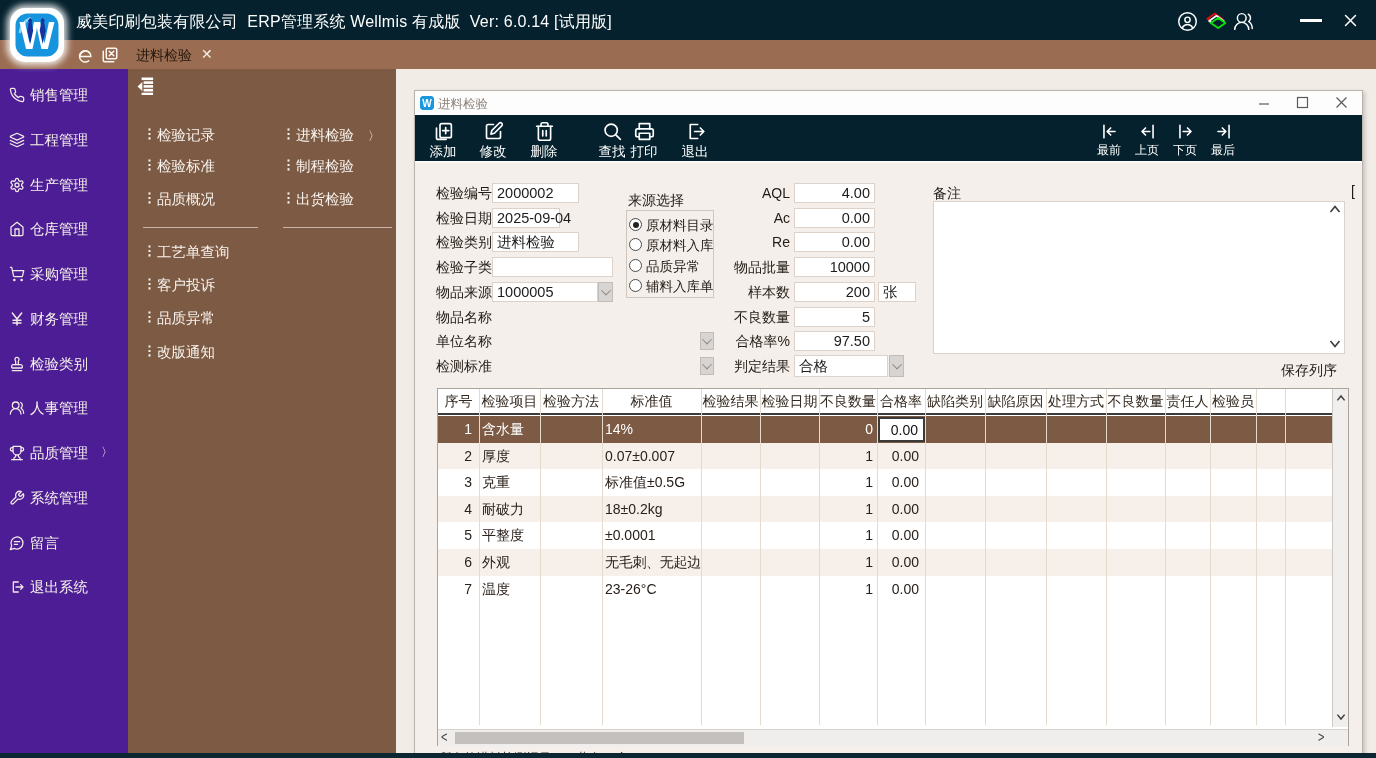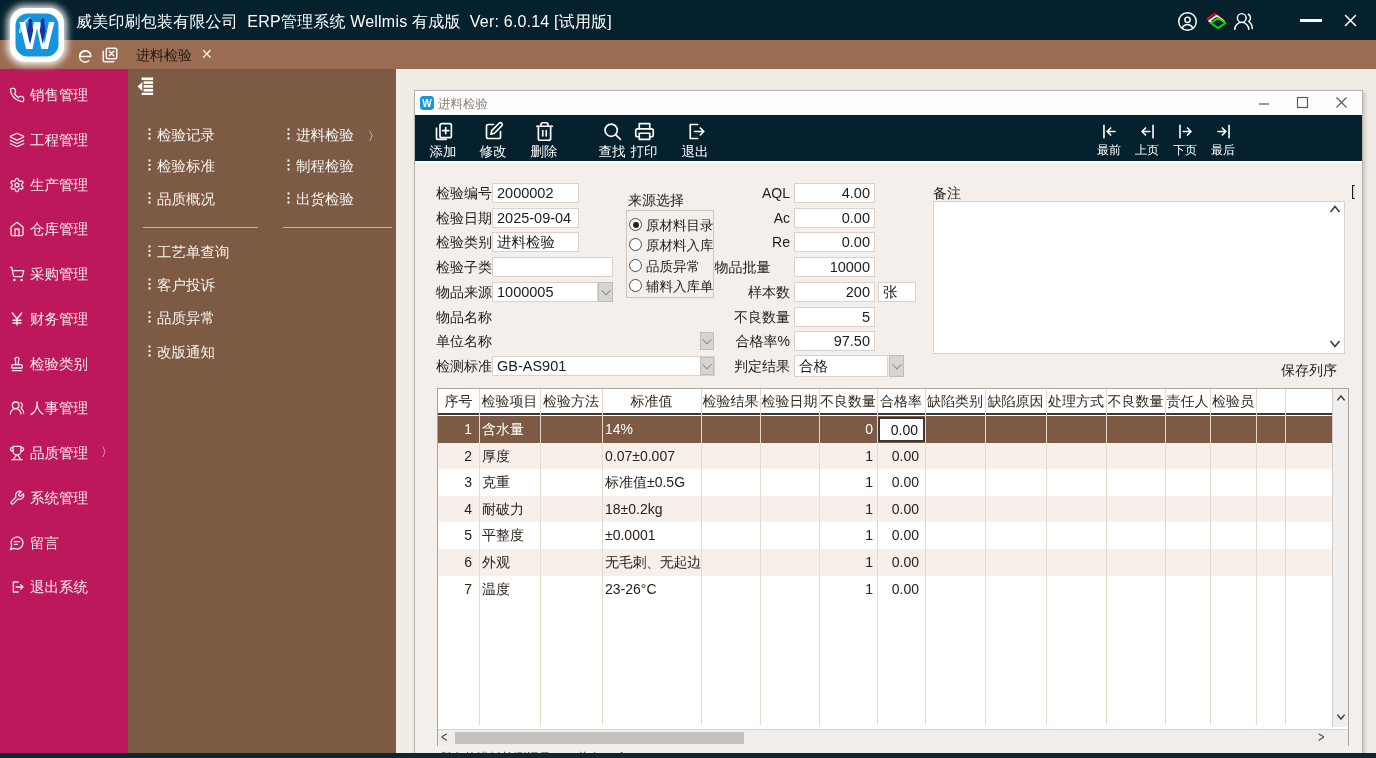--- a/index.html
+++ b/index.html
@@ -11,21 +11,21 @@
 #tabbar{position:absolute;left:0;top:40px;width:1376px;height:29px;background:#9a6c52}
 #logo{position:absolute;left:10px;top:8px;width:54px;height:54px;border-radius:15px;background:#fff;box-shadow:0 0 7px 3px rgba(255,255,255,.9);z-index:30}
 #apptitle{position:absolute;left:76px;top:12px;color:#fdfdfd;font-size:16px;letter-spacing:.2px;z-index:5}
 .tbico{position:absolute;top:11px;z-index:5}
 #winmin{position:absolute;left:1300px;top:19px;width:22px;height:3px;background:#fff}
 #winclose{position:absolute;left:1342px;top:12px;width:17px;height:17px}
 
 #tabtext{position:absolute;left:136px;top:47px;font-size:14px;color:#26180e;z-index:5}
 #tabx{position:absolute;left:201px;top:46px;font-size:14px;color:#f7efe7;z-index:5}
 
-#sidebar{position:absolute;left:0;top:69px;width:128px;height:684px;background:#be185d;z-index:2}
+#sidebar{position:absolute;left:0;top:69px;width:128px;height:684px;background:#4c1d95;z-index:2}
 .sbitem{position:absolute;left:0;width:128px;height:30px;color:#f6f1ea;font-size:14.5px}
 .sbitem svg{position:absolute;left:9px;top:50%;margin-top:-8px}
 .sbitem span{position:absolute;left:30px;top:50%;margin-top:-9px;white-space:nowrap}
 .sbitem span.sbarrow{position:absolute;left:101px;top:50%;margin-top:-9px;font-size:12px}
 
 #panel{position:absolute;left:128px;top:69px;width:268px;height:684px;background:#7c5a43;z-index:2}
 .pitem{position:absolute;color:#f8f3ee;font-size:14.5px;white-space:nowrap}
 .pdots{display:inline-block;width:14px;font-size:13px;font-weight:bold;letter-spacing:0;vertical-align:top}
 .pline{position:absolute;height:1px;background:#c9b5a7}
 
@@ -311,51 +311,50 @@
         <svg width="19" height="19" viewBox="0 0 24 24" fill="none" stroke="#fff" stroke-width="2" stroke-linecap="round" stroke-linejoin="round">
           <path d="M19 4 v16 M5 12 h10 m-4.5 -4.5 L15 12 l-4.5 4.5"></path>
         </svg>
         <span class="lbl">最后</span>
       </div>
 </div>
 
 <div class="flabel" style="left:21px;top:94px">检验编号</div>
     <div class="finput" style="left:77px;top:92px;width:87px;height:20px">2000002</div>
 <div class="flabel" style="left:21px;top:119px">检验日期</div>
-    <div class="finput" style="left:77px;top:117px;width:87px;height:20px">2025-09-04</div>
+    <div class="finput" style="left:77px;top:117px;width:68px;height:20px">2025-09-04</div>
 <div class="flabel" style="left:21px;top:143px">检验类别</div>
     <div class="finput" style="left:77px;top:141px;width:87px;height:20px">进料检验</div>
 <div class="flabel" style="left:21px;top:168px">检验子类</div>
     <div class="finput" style="left:77px;top:166px;width:121px;height:20px"></div>
 <div class="flabel" style="left:21px;top:193px">物品来源</div>
     <div class="finput" style="left:77px;top:191px;width:106px;height:20px">1000005</div>
     <div class="dropbtn" style="left:183px;top:191px;width:15px;height:20px"></div>
 <div class="flabel" style="left:21px;top:218px">物品名称</div>
 <div class="flabel" style="left:21px;top:242px">单位名称</div>
     <div class="dropbtn" style="left:285px;top:241px;width:14px;height:18px"></div>
 <div class="flabel" style="left:21px;top:267px">检测标准</div>
-    <div class="finput" style="left:77px;top:265px;width:223px;height:20px">GB-AS901</div>
     <div class="dropbtn" style="left:285px;top:266px;width:14px;height:18px"></div>
 <div class="flabel" style="left:213px;top:101px">来源选择</div>
 <div id="radiobox"></div>
 <div class="radio sel" style="left:214px;top:127px"></div>
     <div class="rlabel" style="left:231px;top:126px">原材料目录</div>
 <div class="radio" style="left:214px;top:147px"></div>
     <div class="rlabel" style="left:231px;top:146px">原材料入库</div>
 <div class="radio" style="left:214px;top:168px"></div>
     <div class="rlabel" style="left:231px;top:167px">品质异常</div>
 <div class="radio" style="left:214px;top:188px"></div>
     <div class="rlabel" style="left:231px;top:187px">辅料入库单</div>
 <div class="flabel num" style="left:280px;top:94px;width:95px;text-align:right">AQL</div>
     <div class="finput num" style="left:379px;top:92px;width:81px;height:20px">4.00</div>
 <div class="flabel num" style="left:280px;top:119px;width:95px;text-align:right">Ac</div>
     <div class="finput num" style="left:379px;top:117px;width:81px;height:20px">0.00</div>
 <div class="flabel num" style="left:280px;top:143px;width:95px;text-align:right">Re</div>
     <div class="finput num" style="left:379px;top:141px;width:81px;height:20px">0.00</div>
-<div class="flabel num" style="left:280px;top:168px;width:95px;text-align:center">物品批量</div>
+<div class="flabel num" style="left:280px;top:168px;width:95px;text-align:right">物品批量</div>
     <div class="finput num" style="left:379px;top:166px;width:81px;height:20px">10000</div>
 <div class="flabel num" style="left:280px;top:193px;width:95px;text-align:right">样本数</div>
     <div class="finput num" style="left:379px;top:191px;width:81px;height:20px">200</div>
     <div class="finput" style="left:463px;top:191px;width:38px;height:20px">张</div>
 <div class="flabel num" style="left:280px;top:218px;width:95px;text-align:right">不良数量</div>
     <div class="finput num" style="left:379px;top:216px;width:81px;height:20px">5</div>
 <div class="flabel num" style="left:280px;top:242px;width:95px;text-align:right">合格率%</div>
     <div class="finput num" style="left:379px;top:240px;width:81px;height:20px">97.50</div>
 <div class="flabel num" style="left:280px;top:267px;width:95px;text-align:right">判定结果</div>
     <div class="finput" style="left:379px;top:264px;width:94px;height:22px;line-height:20px">合格</div>

